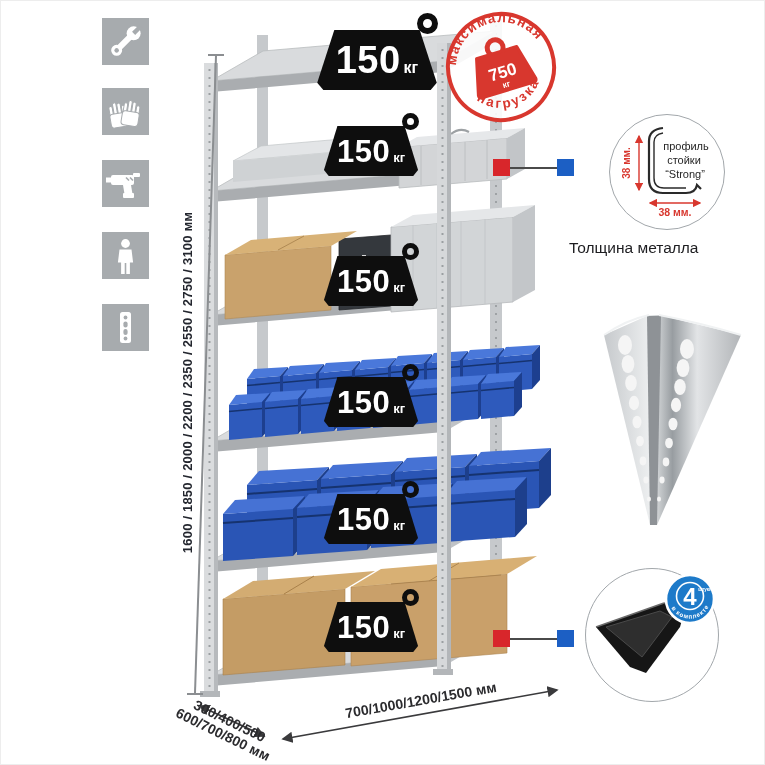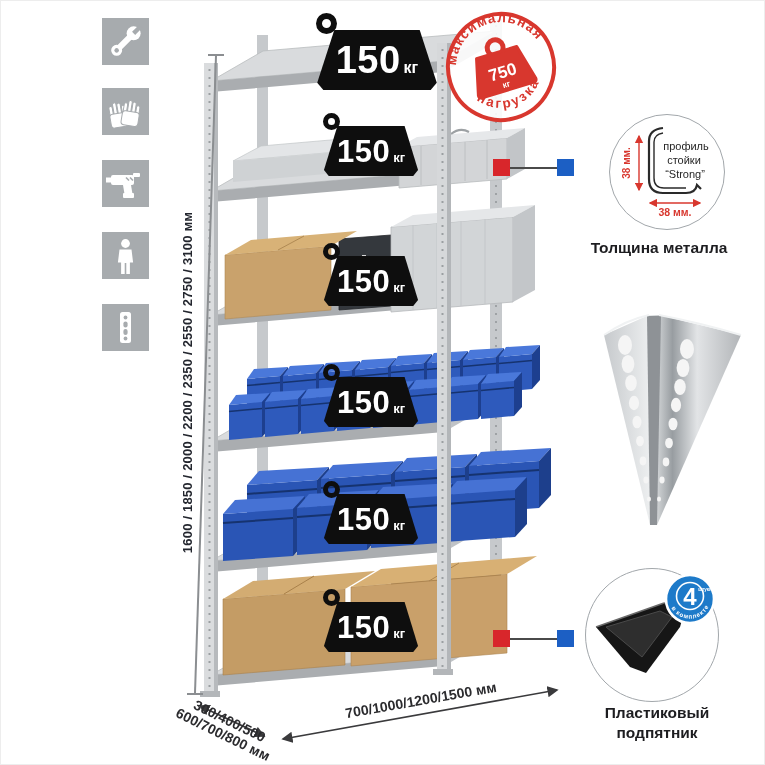--- a/index.html
+++ b/index.html
@@ -4,36 +4,36 @@
 <style>
   html,body{margin:0;padding:0;background:#fff;}
   .canvas{position:relative;width:765px;height:765px;background:#ffffff;overflow:hidden;
           font-family:"Liberation Sans",sans-serif;box-sizing:border-box;border:1px solid #ededed;}
   svg{display:block;}
 
   
   .icon-tile{position:absolute;left:101px;width:47px;height:47px;background:#a7abae;z-index:3;}
 
   
-  .weight-badge{position:absolute;display:flex;flex-direction:column;align-items:flex-start;z-index:5;}
+  .weight-badge{position:absolute;display:flex;flex-direction:column;align-items:flex-end;z-index:5;}
   .wb-ring{width:17px;height:17px;border:5px solid #0e0e0e;border-radius:50%;box-sizing:border-box;}
   .wb-body{margin-top:-4px;width:96px;height:50px;background:#0e0e0e;
            clip-path:polygon(15% 0,85% 0,99% 88%,94% 100%,6% 100%,1% 88%);
            display:flex;align-items:center;justify-content:center;color:#fff;}
   .wb-value{font-size:31px;font-weight:bold;line-height:1;letter-spacing:.5px;}
   .wb-unit{font-size:13px;font-weight:bold;margin-left:3px;margin-top:12px;}
   .weight-badge.large .wb-ring{width:21px;height:21px;border-width:6px;}
   .weight-badge.large .wb-body{width:122px;height:60px;}
   .weight-badge.large .wb-value{font-size:38px;}
   .weight-badge.large .wb-unit{font-size:16px;margin-top:16px;}
 
   
   .feature-circle{position:absolute;border:1.5px solid #a2a7ab;border-radius:50%;background:#fff;z-index:2;}
 
-  .feature-caption{position:absolute;text-align:center;font-weight:700;font-size:15.5px;
+  .feature-caption{position:absolute;text-align:left;font-weight:400;font-size:15.5px;
                    color:#1d1d20;line-height:1.28;z-index:3;}
 
   
   .dim-label{position:absolute;font-weight:700;font-size:14px;color:#2b2b2e;z-index:3;text-align:center;line-height:1.1;}
   .height-label{position:absolute;left:-114px;top:374px;width:600px;text-align:center;
                 transform:rotate(-90deg);font-weight:700;font-size:13px;color:#23262e;z-index:3;letter-spacing:.2px;}
 
   
   .conn-line{position:absolute;height:2px;background:#4a4a4a;z-index:4;}
   .conn-sq{position:absolute;width:17px;height:17px;z-index:4;}
@@ -412,24 +412,20 @@
         <circle cx="104" cy="27" r="13.5" fill="none" stroke="#ffffff" stroke-width="1.6"></circle>
         <text x="104" y="36" font-size="24" font-weight="bold" fill="#fff" text-anchor="middle">4</text>
         <text x="119" y="22" font-size="4.5" font-weight="bold" fill="#fff" text-anchor="middle">штуки</text>
         <path id="ft-arc" d="M84,36 A21,21 0 0 0 124,34" fill="none"></path>
         <text font-size="6.2" font-weight="bold" fill="#fff" letter-spacing="0.8" text-anchor="middle">
           <textPath href="#ft-arc" startOffset="50%">в комплекте</textPath>
         </text>
       </g>
     </svg>
   </div>
-  <div class="feature-caption" style="left:566px;top:702px;width:180px">
-    <div>Пластиковый</div>
-    <div>подпятник</div>
-  </div>
 
   <div class="dim-label" style="left:140px;top:712px;width:170px;transform:rotate(26deg)">
     <div>300/400/500</div>
     <div>600/700/800 мм</div>
   </div>
   <div class="dim-label" style="left:305px;top:692px;width:230px;transform:rotate(-10deg)">700/1000/1200/1500 мм</div>
 
 </div>
 
 </body></html>

